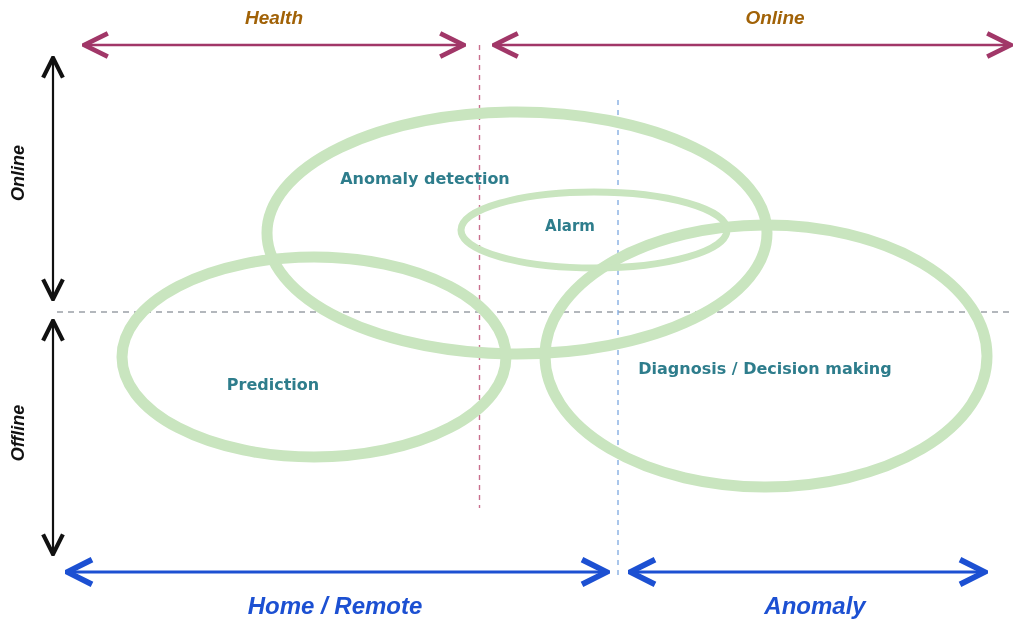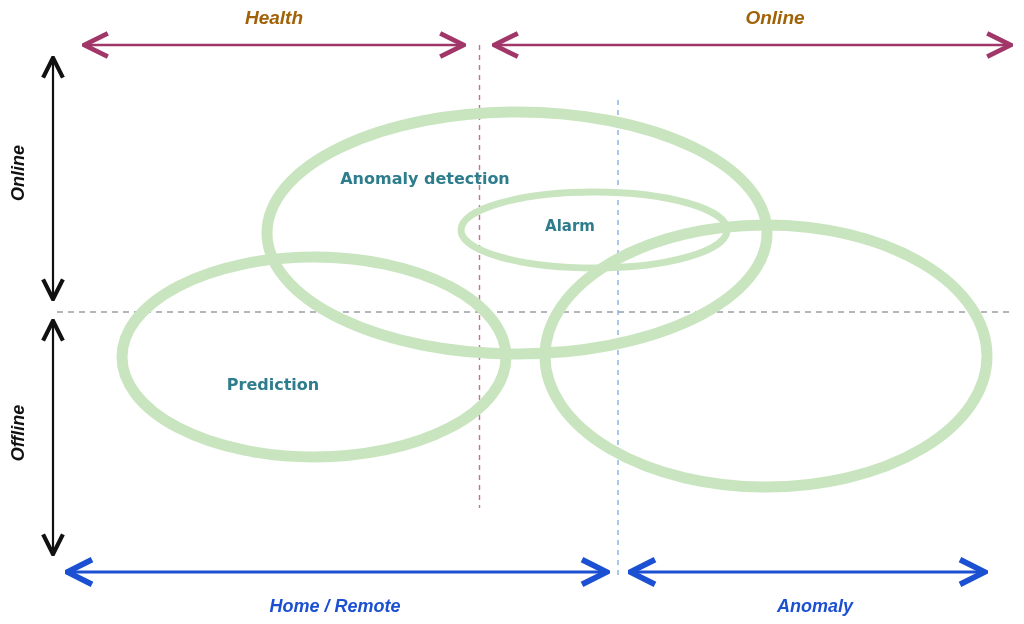--- a/index.html
+++ b/index.html
@@ -18,21 +18,21 @@
     user-select:none;
   }
   .axis-maroon{
     color:#a16207;
     font-weight:bold;font-style:italic;
     font-size:19px;
   }
   .axis-blue{
     color:#1c50d2;
     font-weight:bold;font-style:italic;
-    font-size:18px;
+    font-size:24px;
   }
   .axis-black{
     color:#111111;
     font-weight:bold;font-style:italic;
     font-size:18px;
     transform:translate(-50%,-50%) rotate(-90deg);
   }
   .set-label{
     color:#2e7d8c;
     font-weight:bold;
@@ -83,14 +83,15 @@
 
   <div class="lbl axis-black" style="left:18px;top:173px;">Online</div>
   <div class="lbl axis-black" style="left:18px;top:433px;">Offline</div>
 
   <div class="lbl axis-blue" style="left:335px;top:606px;">Home / Remote</div>
   <div class="lbl axis-blue" style="left:815px;top:606px;">Anomaly</div>
 
   <div class="lbl set-label" style="left:425px;top:178px;">Anomaly detection</div>
   <div class="lbl set-label small" style="left:570px;top:226px;">Alarm</div>
   <div class="lbl set-label" style="left:273px;top:360px;margin-top:24px;">Prediction</div>
+  <div class="lbl set-label" style="left:765px;top:368px;">Diagnosis / Decision making</div>
 
 </div>
 
 </body></html>

